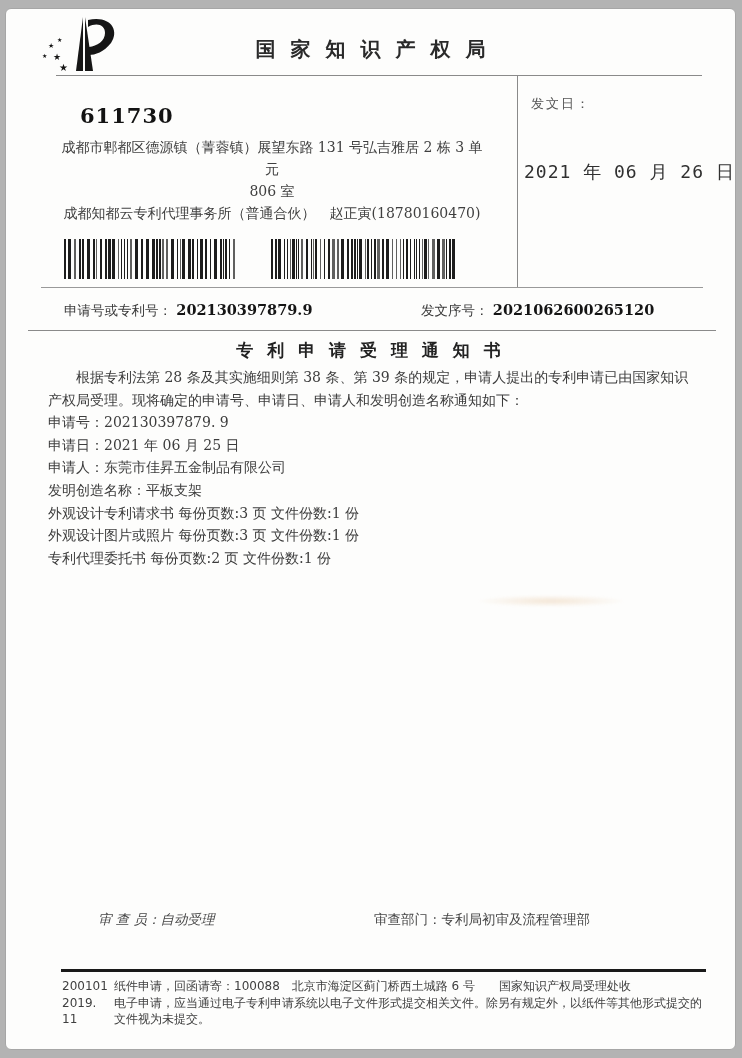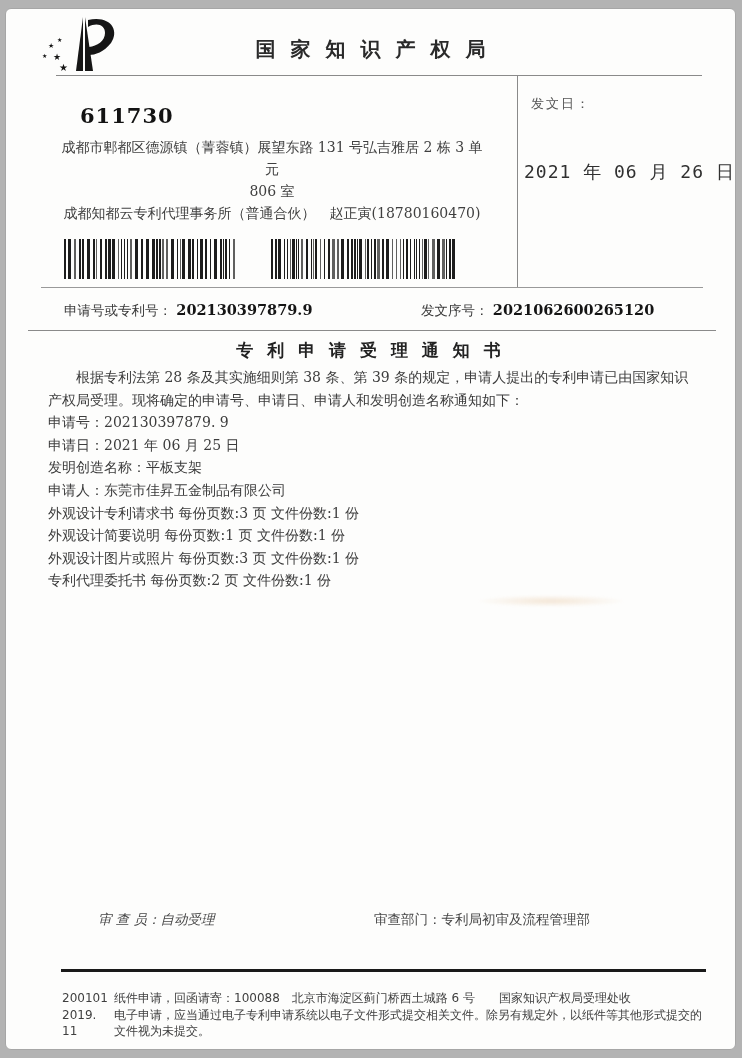--- a/index.html
+++ b/index.html
@@ -77,21 +77,21 @@
   
   .signoff{position:absolute;left:0;top:902px;width:100%;font-size:13.5px;color:#474747;}
   .signoff .grp{position:absolute;top:0;white-space:nowrap;}
   .signoff .grp-ex{left:92px;font-style:italic;}
   .signoff .grp-dept{left:368px;}
   
   .footer-rule{position:absolute;top:960px;left:55px;width:645px;height:3px;background:#1a1a1a;}
   .footer{
     position:absolute;top:969px;left:56px;right:30px;
     font-family:"DejaVu Sans","Liberation Sans",sans-serif;
-    font-size:12px;line-height:16.5px;color:#3f3f3f;margin-top:12px;
+    font-size:12px;line-height:16.5px;color:#3f3f3f;
   }
   .footer .frow{display:flex;align-items:flex-start;}
   .footer .fcode{width:52px;flex:none;}
   .footer .ftext{flex:1;}
 </style>
 </head>
 <body>
 
 <div class="page">
 
@@ -142,24 +142,23 @@
   </div>
 
   <div class="hrule rule-title"></div>
 
   <div class="doc-title">专 利 申 请 受 理 通 知 书</div>
 
   <div class="body-block">
     <p class="para1">根据专利法第 28 条及其实施细则第 38 条、第 39 条的规定，申请人提出的专利申请已由国家知识产权局受理。现将确定的申请号、申请日、申请人和发明创造名称通知如下：</p>
     <p class="indented"><span>申请号：</span><span>202130397879. 9</span></p>
     <p class="indented"><span>申请日：</span><span>2021 年 06 月 25 日</span></p>
+    <p class="indented"><span>申请人：</span><span>东莞市佳昇五金制品有限公司</span></p>
     <p class="indented"><span>发明创造名称：</span><span>平板支架</span></p>
-    <p class="indented"><span>申请人：</span><span>东莞市佳昇五金制品有限公司</span></p>
     <p class="indented">外观设计专利请求书 每份页数:3 页  文件份数:1 份</p>
-    <p class="indented">外观设计简要说明 每份页数:1 页  文件份数:1 份</p>
     <p class="indented">外观设计图片或照片 每份页数:3 页  文件份数:1 份</p>
     <p class="indented">专利代理委托书 每份页数:2 页  文件份数:1 份</p>
   </div>
 
   <div class="smudge"></div>
 
 
   <div class="signoff">
     <span class="grp grp-ex">
       <span>审 查 员：</span><span>自动受理</span>

